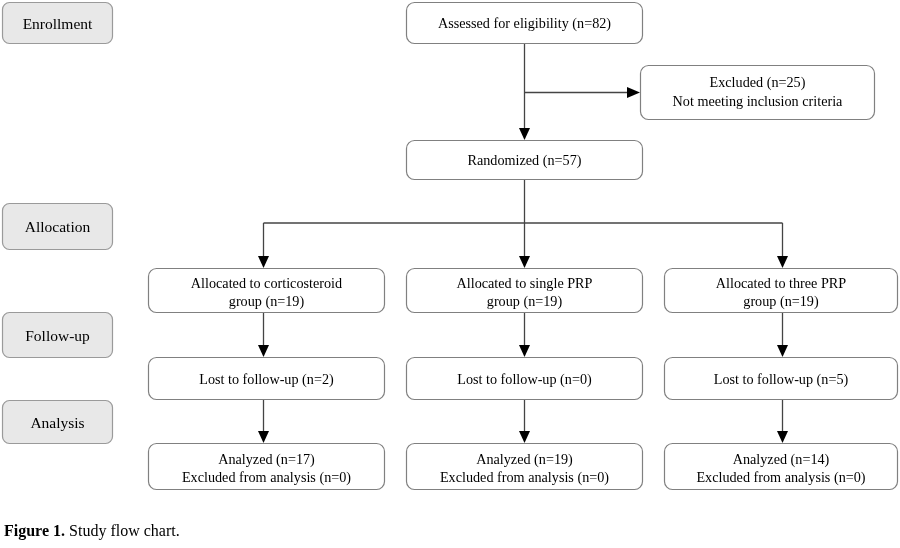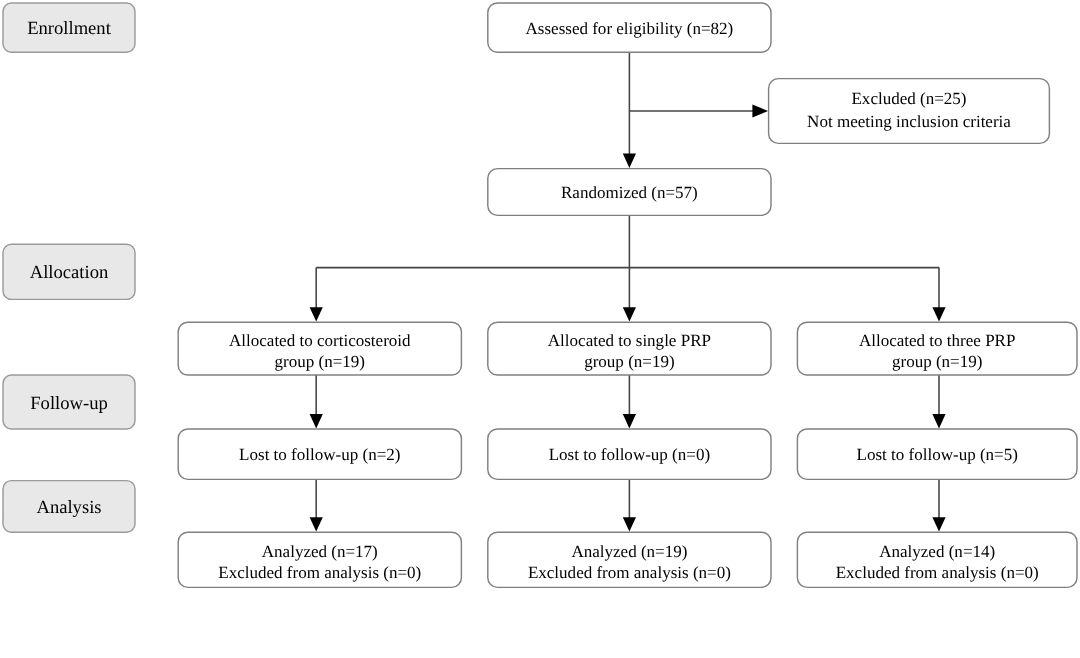--- a/index.html
+++ b/index.html
@@ -190,14 +190,17 @@
     </g>
 
     <g>
       <rect class="box-rect" x="664.5" y="443.5" width="233" height="46" rx="8" ry="8"></rect>
       <text class="box-text" x="781" y="464">Analyzed (n=14)</text>
       <text class="box-text" x="781" y="482">Excluded from analysis (n=0)</text>
     </g>
 
   </svg>
 
+  <div class="caption">
+    <b>Figure 1.</b><span> Study flow chart.</span>
+  </div>
 
 </div>
 
 </body></html>

